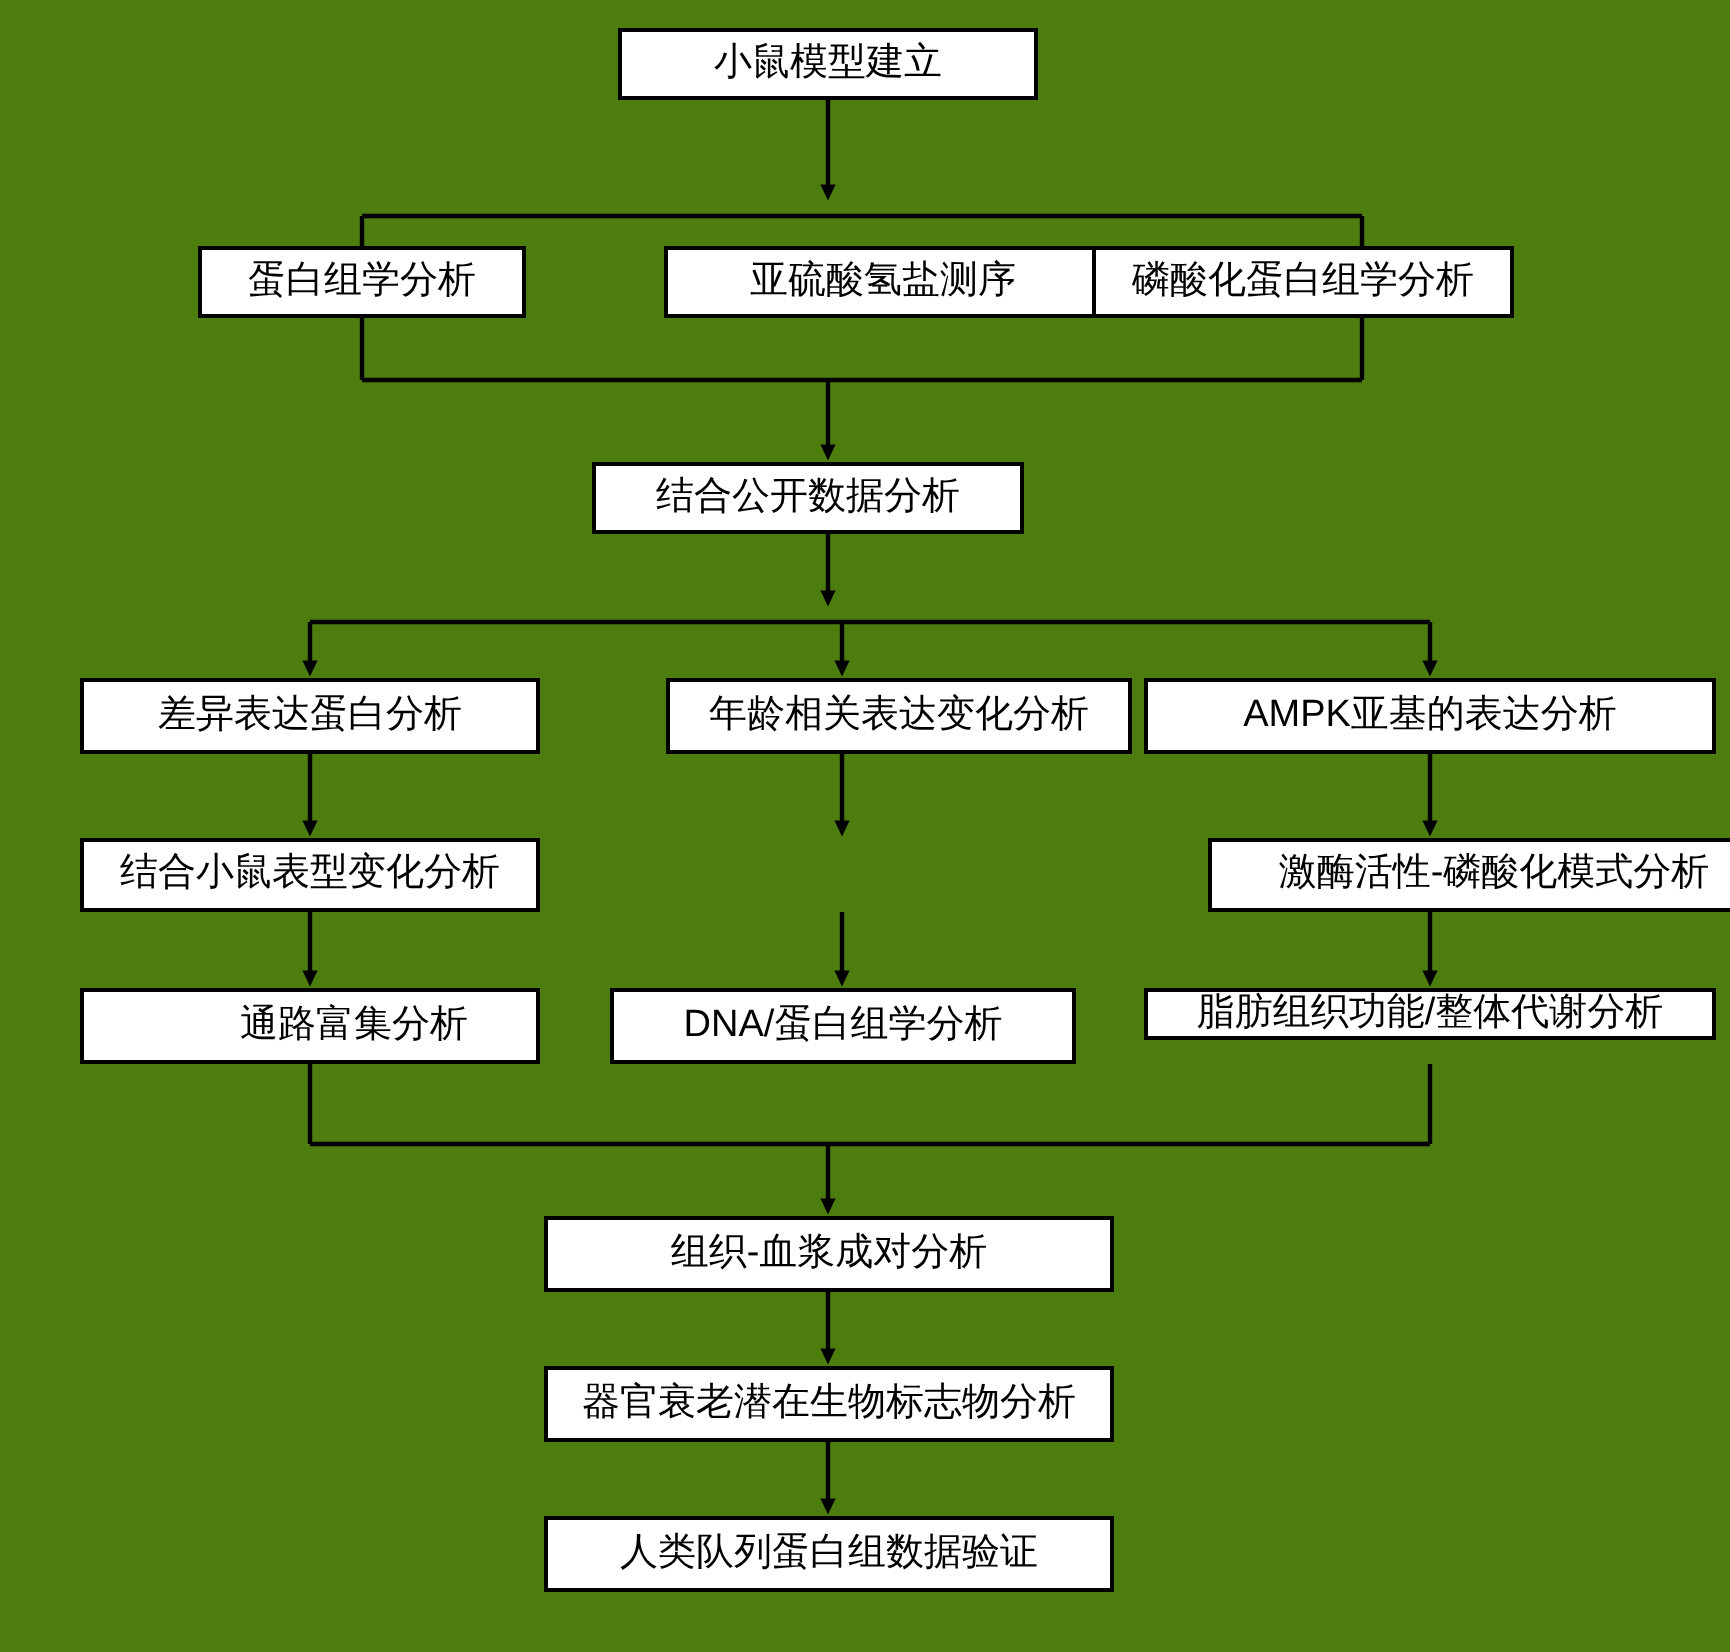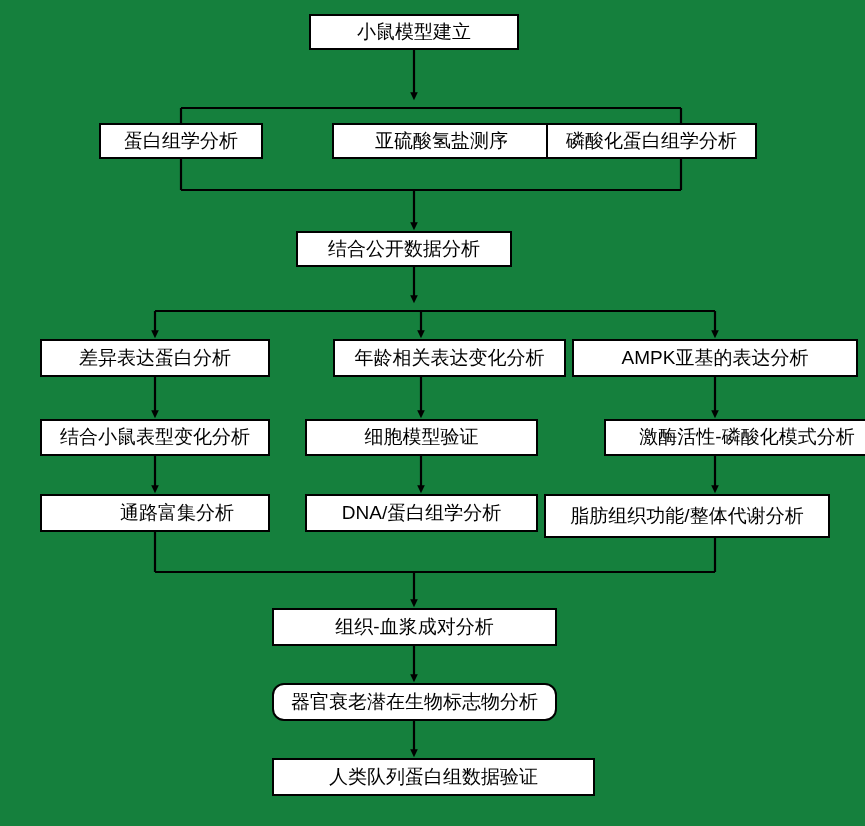--- a/index.html
+++ b/index.html
@@ -8,21 +8,21 @@
     padding: 0;
     background: #ffffff;
   }
   body {
     font-family: "Liberation Sans", "DejaVu Sans", sans-serif;
   }
   #flow-root {
     position: relative;
     width: 865px;
     height: 826px;
-    background: #15803d;
+    background: #4d7c0f;
     overflow: hidden;
   }
   #flow-svg {
     position: absolute;
     top: 0;
     left: 0;
     width: 865px;
     height: 826px;
   }
   .node-box {
@@ -126,38 +126,35 @@
     </div>
   <div class="node-box" style="left: 305px; top: 339px; width: 233px; height: 38px; margin-left: 28px;">
       <span>年龄相关表达变化分析</span>
     </div>
   <div class="node-box" style="left: 572px; top: 339px; width: 286px; height: 38px;">
       <span>AMPK亚基的表达分析</span>
     </div>
   <div class="node-box" style="left: 40px; top: 419px; width: 230px; height: 37px;">
       <span>结合小鼠表型变化分析</span>
     </div>
-  <div class="node-box" style="left: 305px; top: 419px; width: 233px; height: 37px;">
-      <span>细胞模型验证</span>
-    </div>
   <div class="node-box" style="left: 572px; top: 419px; width: 286px; height: 37px; margin-left: 32px;">
       <span>激酶活性-磷酸化模式分析</span>
     </div>
   <div class="node-box" style="left: 40px; top: 494px; width: 230px; height: 38px; padding-left: 44px;">
       <span>通路富集分析</span>
     </div>
   <div class="node-box" style="left: 305px; top: 494px; width: 233px; height: 38px;">
       <span>DNA/蛋白组学分析</span>
     </div>
-  <div class="node-box" style="left: 544px; top: 494px; width: 286px; height: 44px;">
+  <div class="node-box" style="left: 572px; top: 494px; width: 286px; height: 26px;">
       <span>脂肪组织功能/整体代谢分析</span>
     </div>
   <div class="node-box" style="left: 272px; top: 608px; width: 285px; height: 38px;">
       <span>组织-血浆成对分析</span>
     </div>
-  <div class="node-box" style="left: 272px; top: 683px; width: 285px; height: 38px; border-radius: 12px;">
+  <div class="node-box" style="left: 272px; top: 683px; width: 285px; height: 38px;">
       <span>器官衰老潜在生物标志物分析</span>
     </div>
-  <div class="node-box" style="left: 272px; top: 758px; width: 323px; height: 38px;">
+  <div class="node-box" style="left: 272px; top: 758px; width: 285px; height: 38px;">
       <span>人类队列蛋白组数据验证</span>
     </div>
 
 </div>
 
 </body></html>

